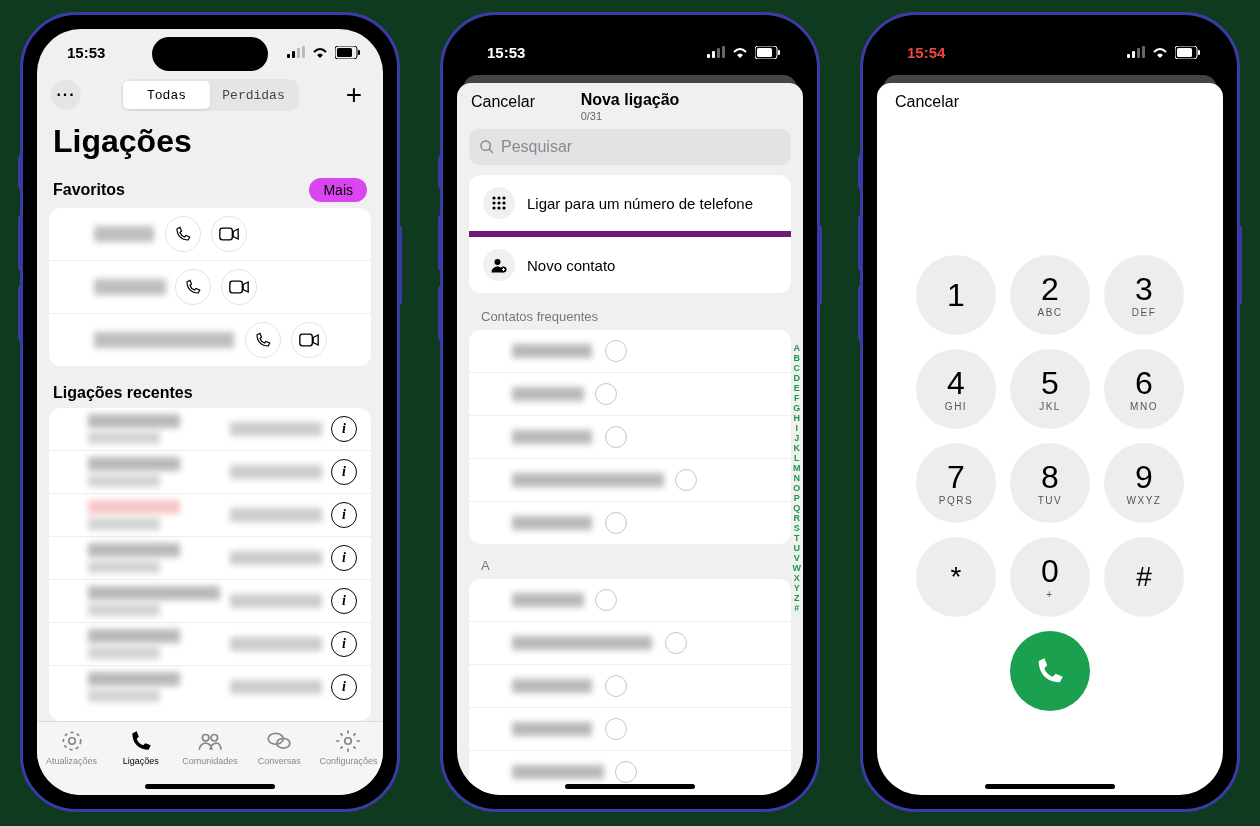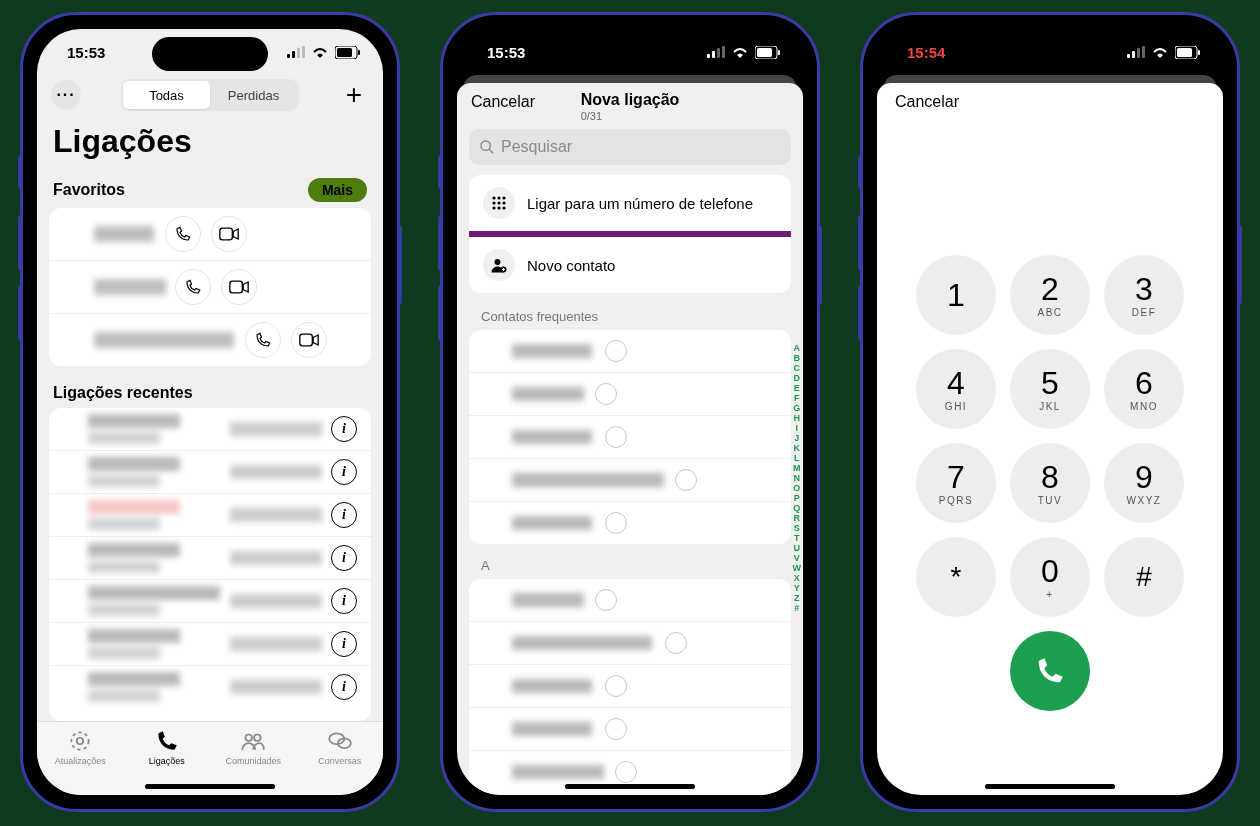--- a/index.html
+++ b/index.html
@@ -91,20 +91,21 @@
     border-radius: 10px;
     display: flex;
     padding: 2px;
   }
   .seg-item {
     flex:1;
     display:flex; align-items:center; justify-content:center;
     font-size: 13px;
     color:#444;
     border-radius:5px;
+    font-family:Liberation Mono, monospace;
   }
   .seg-item.active {
     background:#fff;
     color:#000;
     font-weight:500;
     box-shadow: 0 1px 2px rgba(0,0,0,.1);
   }
   .plus-btn {
     width: 30px; height:30px;
     display:flex; align-items:center; justify-content:center;
@@ -117,22 +118,22 @@
   }
   .section-hdr {
     display:flex;
     justify-content: space-between;
     align-items:center;
     padding: 4px 16px 6px;
     font-size: 16px;
     font-weight: 600;
   }
   .mais {
-    font-size:14px; font-weight:700;
-    background:#4d7c0f;
+    font-size:14px; font-weight:400;
+    background:#d946ef;
     border-radius:14px;
     padding: 4px 14px;
   }
   .card {
     background:#fff;
     border-radius:12px;
     margin: 0 12px 14px;
     overflow:hidden;
   }
   .fav-row {
@@ -522,20 +523,27 @@
             <path d="M2 20c0-4 4-6 6-6s6 2 6 6M12 20c0-4 4-6 6-6s4 2 4 6"></path>
           </svg>
           <span>Comunidades</span>
         </div>
       <div class="tab">
           <svg viewBox="0 0 24 24" fill="none" stroke="#888" stroke-width="1.6">
             <ellipse cx="9" cy="10" rx="7" ry="5"></ellipse>
             <ellipse cx="16" cy="14" rx="6" ry="4.5"></ellipse>
           </svg>
           <span>Conversas</span>
+        </div>
+      <div class="tab">
+          <svg viewBox="0 0 24 24" fill="none" stroke="#888" stroke-width="1.6">
+            <circle cx="12" cy="12" r="3"></circle>
+            <path d="M12 2v3M12 19v3M4 12H1M23 12h-3M5 5l2 2M17 17l2 2M5 19l2-2M17 7l2-2"></path>
+          </svg>
+          <span>Configurações</span>
         </div>
     </div>
 
     <div class="homebar"></div>
   </div>
 </div>
 
 <div class="phone">
   <span class="side-btn side-l1"></span>
     <span class="side-btn side-l2"></span>

